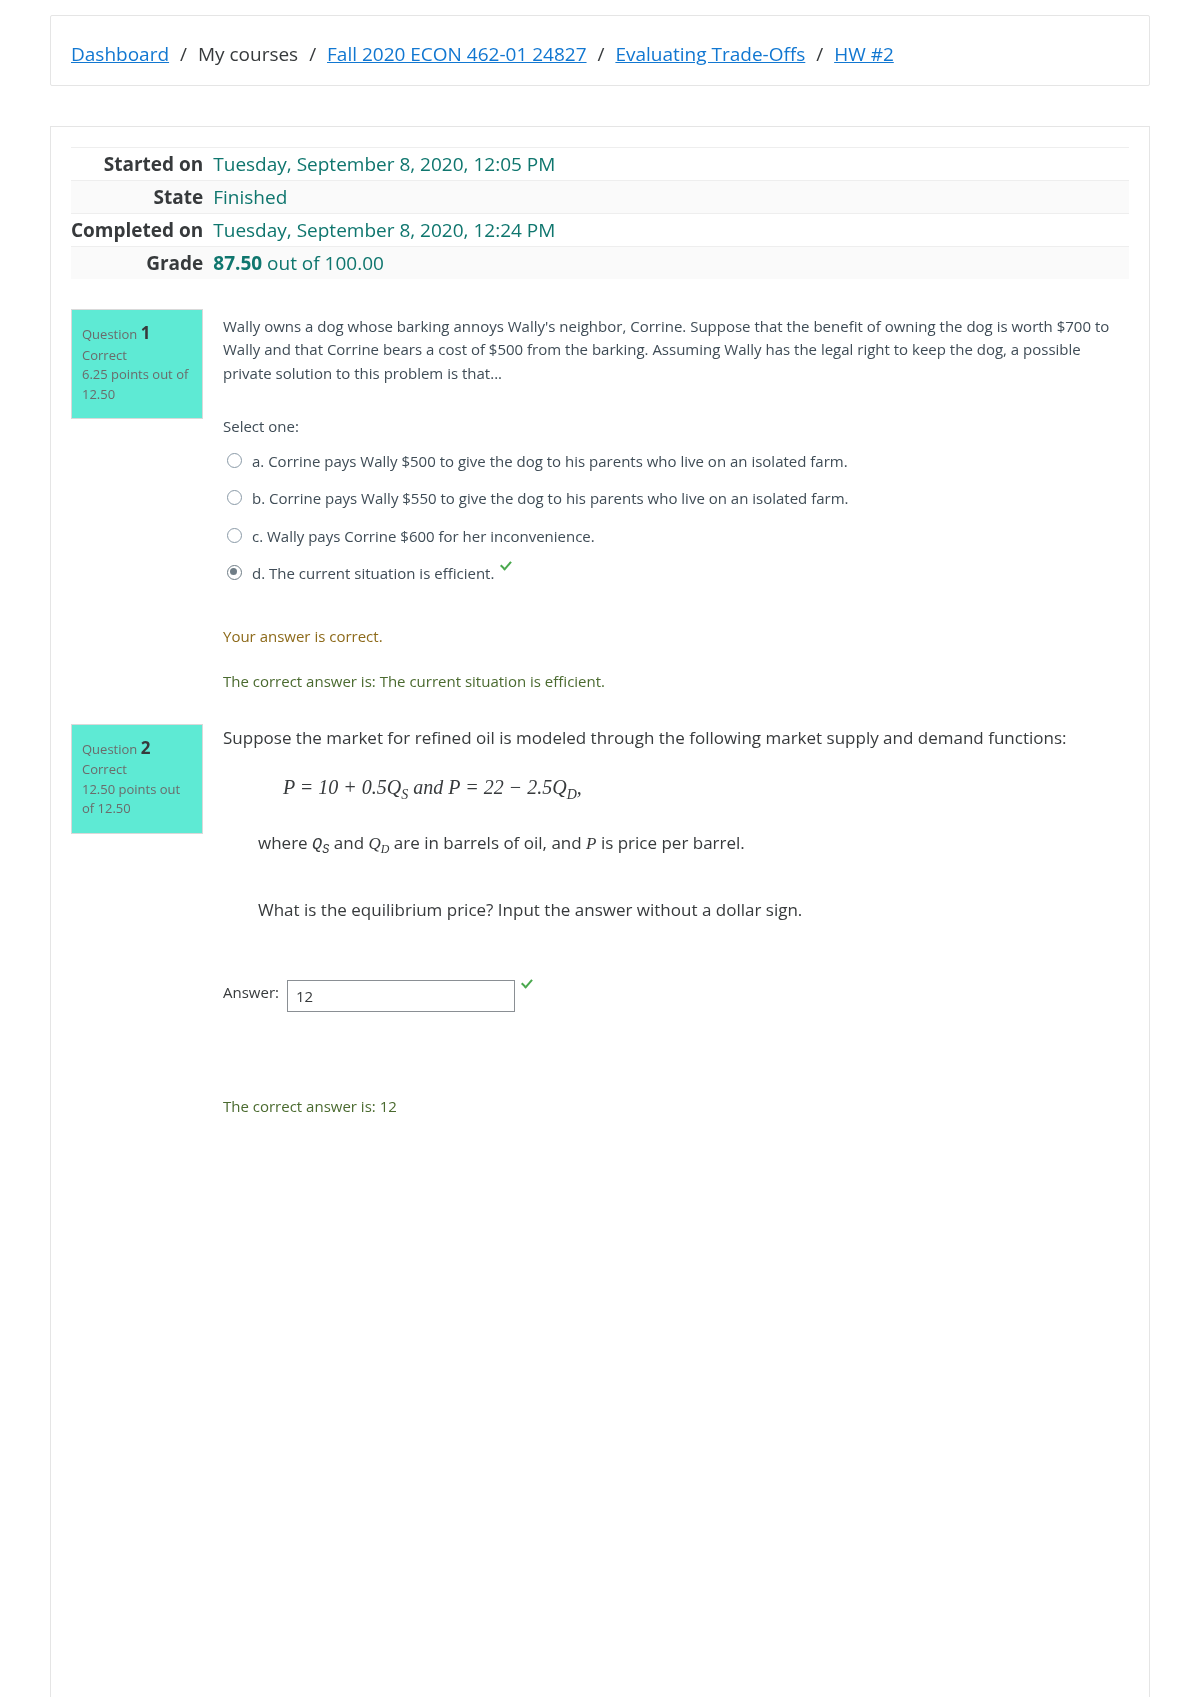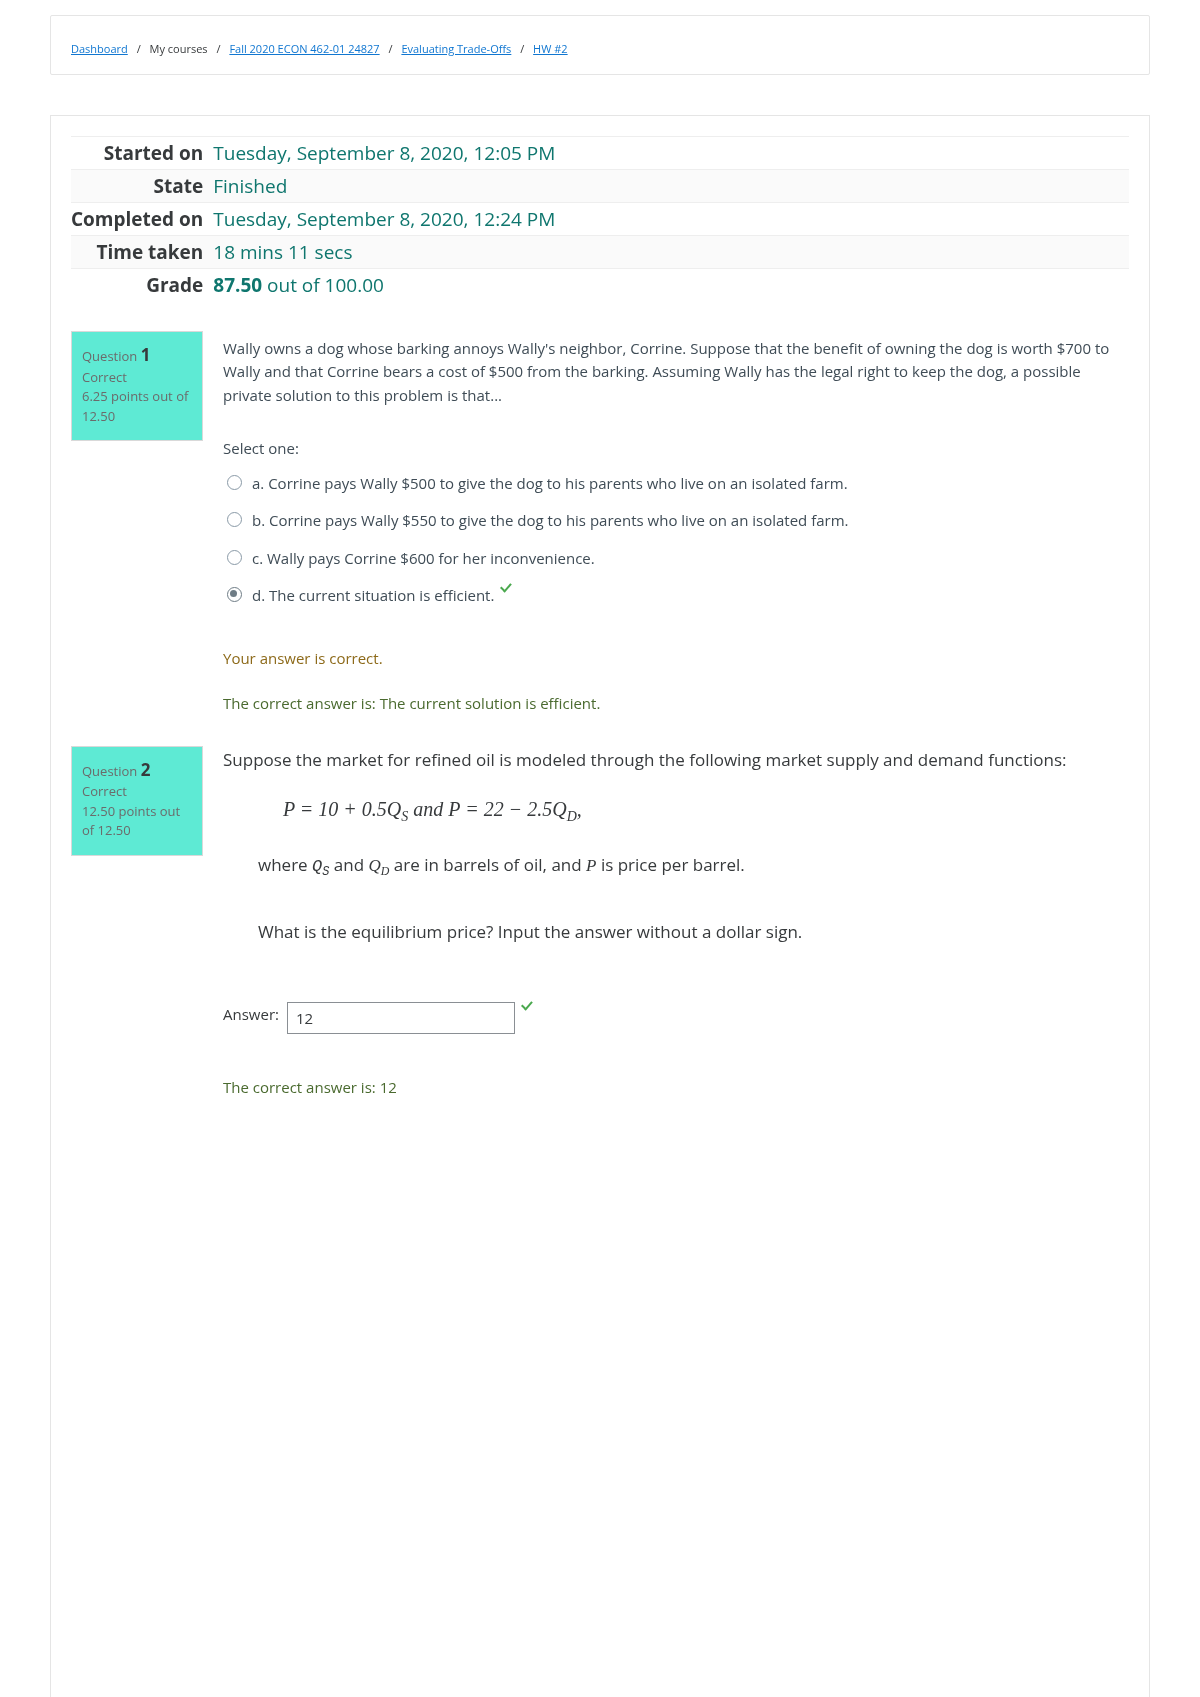--- a/index.html
+++ b/index.html
@@ -1,18 +1,18 @@
 <!DOCTYPE html>
 <html><head>
 <meta charset="utf-8">
 <style>
   html,body{margin:0;padding:0;background:#fff;font-family:"Segoe UI","Open Sans",Arial,sans-serif;color:#373a3c;font-size:15px}
   a{color:#1177d1;text-decoration:underline}
   .page{width:1200px;margin:0 auto;box-sizing:border-box;padding:15px 0 0 0}
-  .breadcrumb-card{border:1px solid #e5e5e5;border-radius:2px;margin:0 50px 40px 50px;padding:25px 20px 18px 20px;font-size:11px;color:#373a3c}
+  .breadcrumb-card{border:1px solid #e5e5e5;border-radius:2px;margin:0 50px 40px 50px;padding:25px 20px 18px 20px;font-size:19px;color:#373a3c}
   .breadcrumb-card .sep{color:#373a3c;margin:0 6px}
   .content-card{border:1px solid #e5e5e5;border-top:1px solid #e5e5e5;margin:0 50px;padding:20px 20px 600px 20px}
   table.summary{width:100%;border-collapse:collapse;font-size:19px;margin-bottom:30px}
   table.summary tr{border-top:1px solid #eee;border-bottom:1px solid #eee}
   table.summary tr:nth-child(odd){background:#fff}
   table.summary tr:nth-child(even){background:#fafafa}
   table.summary th{text-align:right;font-weight:700;padding:3px 10px 3px 0;width:130px;white-space:nowrap;color:#373a3c}
   table.summary td{text-align:left;padding:3px 0;color:#0f766e}
   table.summary tr:last-child{border-bottom:none}
   .row{display:flex;align-items:flex-start;margin-bottom:25px}
@@ -32,21 +32,21 @@
   .feedback{margin-top:40px}
   .feedback .fb1{color:#8d6a1a;margin-bottom:22px}
   .feedback .fb2{color:#4a6a2f}
   .q2body{flex:1;padding:0 0 0 20px;font-size:17px;color:#373a3c;line-height:1.7}
   .eq{margin:18px 0 22px 60px;font-style:italic;font-family:"Times New Roman",serif;font-size:20px}
   .eq .up{font-style:italic}
   sub{font-size:0.7em;font-style:italic}
   .answer-row{margin:55px 0 0 0;display:flex;align-items:flex-start;font-size:15px}
   .answer-row label{margin-right:8px;color:#373a3c}
   .answer-row input{width:210px;height:30px;border:1px solid #8a8f94;padding:0 8px;font-size:15px;font-family:inherit;color:#373a3c}
-  .fb3{color:#4a6a2f;margin-top:41px;font-size:15px}
+  .fb3{color:#4a6a2f;margin-top:82px;font-size:15px}
 </style>
 </head>
 <body>
 
 <div class="page">
 
   <div class="breadcrumb-card">
     <a href="#">Dashboard</a>
     <span class="sep">/</span>
     <span>My courses</span>
@@ -66,24 +66,20 @@
         <th>Started on</th>
         <td>Tuesday, September 8, 2020, 12:05 PM</td>
       </tr>
       <tr>
         <th>State</th>
         <td>Finished</td>
       </tr>
       <tr>
         <th>Completed on</th>
         <td>Tuesday, September 8, 2020, 12:24 PM</td>
-      </tr>
-      <tr>
-        <th>Time taken</th>
-        <td>18 mins 11 secs</td>
       </tr>
       <tr>
         <th>Grade</th>
         <td><b>87.50</b><span> out of 100.00</span></td>
       </tr>
     </tbody>
       </table>
 
     <div class="row">
       <div class="info">
@@ -109,21 +105,21 @@
         </div>
         <div class="opt checked">
           <span class="radio"></span>
           <span>d. The current situation is efficient.</span>
           <span class="check-icon"></span>
         </div>
 
         <div class="feedback">
           <div class="fb1">Your answer is correct.</div>
           <div class="fb2">
-            <span>The correct answer is: </span><span>The current solution is efficient.</span>
+            <span>The correct answer is: </span><span>The current situation is efficient.</span>
           </div>
         </div>
       </div>
     </div>
 
     <div class="row" style="margin-top:30px">
       <div class="info">
         <div class="qnum"><span>Question </span><b>2</b></div>
         <div>Correct</div>
         <div>12.50 points out of 12.50</div>

